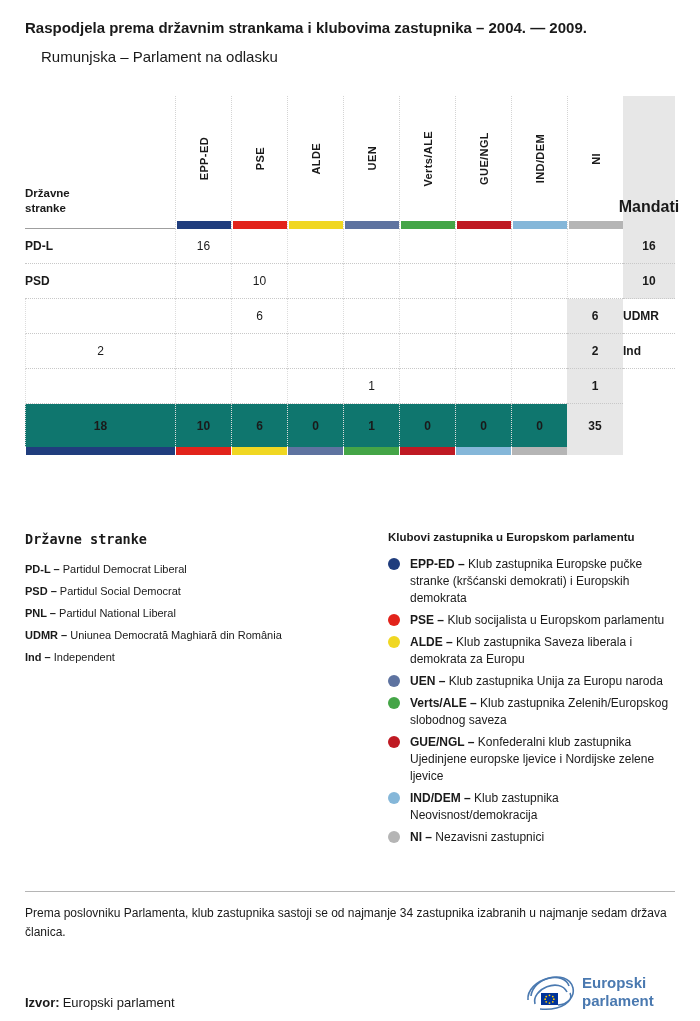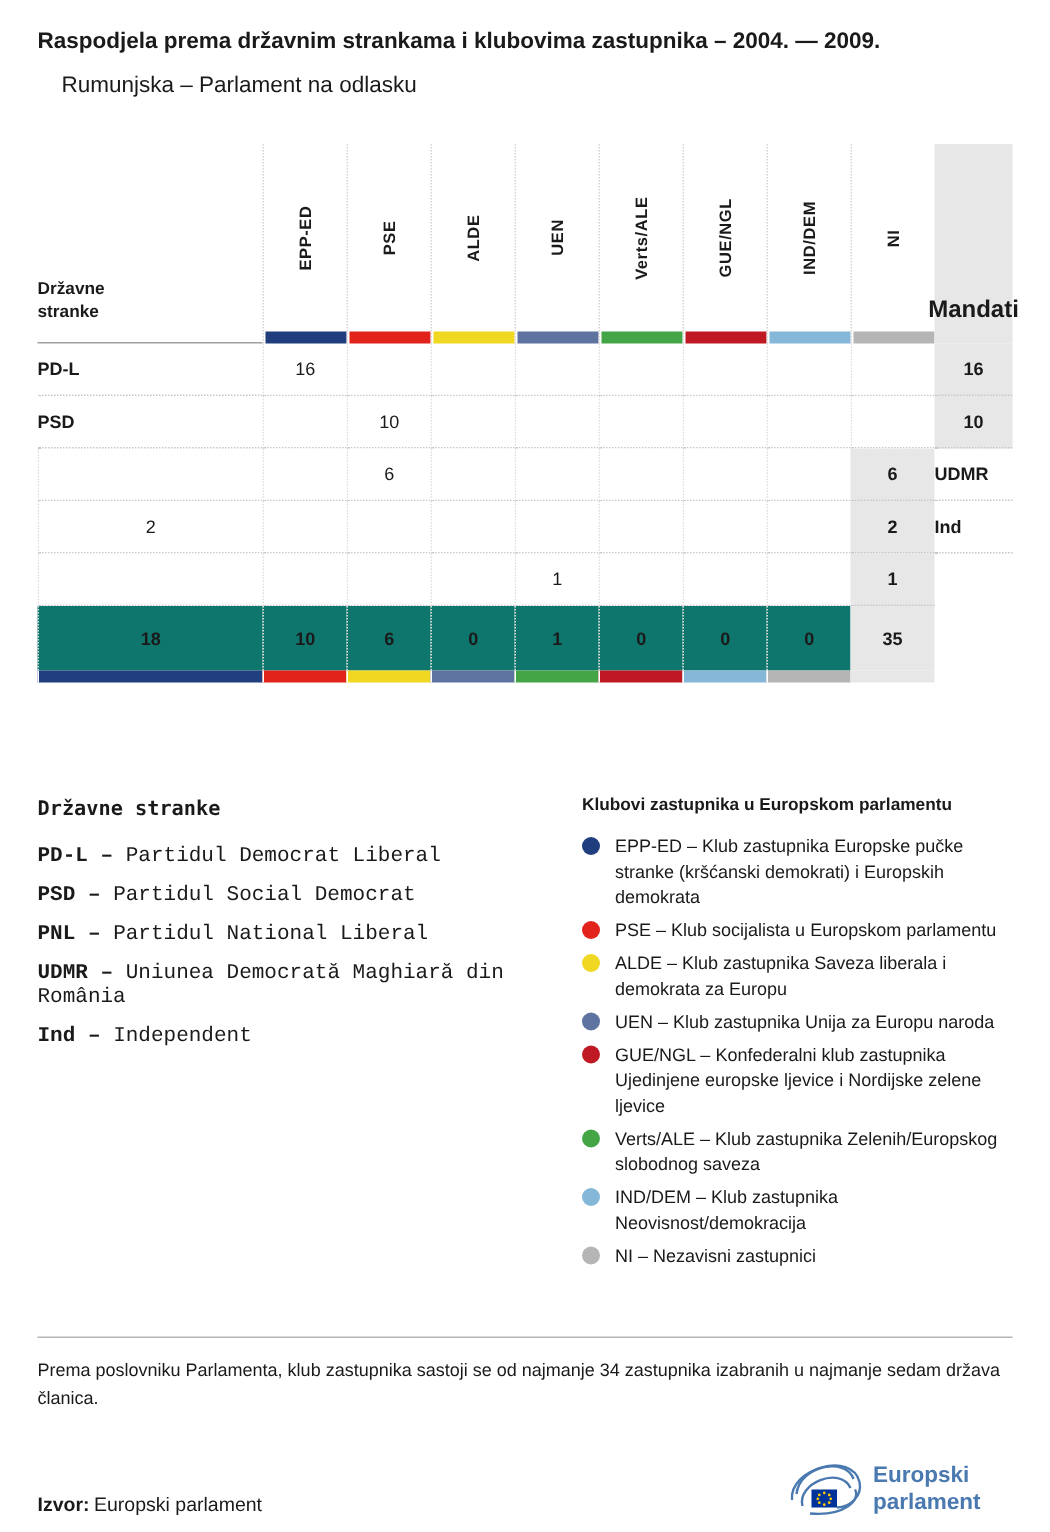--- a/index.html
+++ b/index.html
@@ -45,28 +45,28 @@
 
   .total { background:#0f766e; font-weight:700; border-left:1px dotted #dcdcdc; }
   .total-mand { font-weight:700; }
   .bbar { border-left:1px solid #fff; }
 
   
   .legends { display:flex; margin-top:76px; width:650px; }
   .legend-parties { flex:0 0 363px; }
   .lp-title { font-family:"DejaVu Sans Mono","Liberation Mono",monospace;
               font-weight:700; font-size:13.5px; margin-bottom:16px; }
-  .p-item { font-size:14px; margin-bottom:10px;font-family:Liberation Mono, monospace; }
+  .p-item { font-size:11px; margin-bottom:10px; }
   .p-item b { font-weight:700; }
 
   .legend-groups { flex:1; }
   .lg-title { font-size:11.5px; font-weight:700; margin-bottom:13px; }
   .g-item { position:relative; padding-left:22px; font-size:12px; line-height:17px; margin-bottom:5px; }
   .dot { position:absolute; left:0; top:2px; width:12px; height:12px; border-radius:50%; }
-  .g-item b { font-weight:400; }
+  .g-item b { font-weight:700; }
 
   
   .rule { border:0; border-top:1px solid #b5b5b5; margin-top:40px; width:650px; }
   .note { font-size:12px; line-height:19px; margin-top:12px; width:650px; }
   .source-row { margin-top:24px; width:650px; display:flex; justify-content:space-between; align-items:flex-end; }
   .source { font-size:13px; padding-bottom:8px; }
   .source b { font-weight:700; margin-right:3px; }
 </style>
 </head>
 <body>
@@ -197,22 +197,22 @@
           <div class="p-item"><b>Ind –</b> <span>Independent</span></div>
         </div>
     </div>
     <div class="legend-groups">
       <div class="lg-title">Klubovi zastupnika u Europskom parlamentu</div>
       <div id="group-items">
           <div class="g-item"><span class="dot" style="background: rgb(32, 61, 125);"></span><b>EPP-ED –</b> <span>Klub zastupnika Europske pučke stranke (kršćanski demokrati) i Europskih demokrata</span></div>
           <div class="g-item"><span class="dot" style="background: rgb(226, 35, 27);"></span><b>PSE –</b> <span>Klub socijalista u Europskom parlamentu</span></div>
           <div class="g-item"><span class="dot" style="background: rgb(240, 215, 34);"></span><b>ALDE –</b> <span>Klub zastupnika Saveza liberala i demokrata za Europu</span></div>
           <div class="g-item"><span class="dot" style="background: rgb(94, 115, 160);"></span><b>UEN –</b> <span>Klub zastupnika Unija za Europu naroda</span></div>
+          <div class="g-item"><span class="dot" style="background: rgb(68, 165, 71);"></span><b>Verts/ALE –</b> <span>Klub zastupnika Zelenih/Europskog slobodnog saveza</span></div>
           <div class="g-item"><span class="dot" style="background: rgb(191, 26, 35);"></span><b>GUE/NGL –</b> <span>Konfederalni klub zastupnika Ujedinjene europske ljevice i Nordijske zelene ljevice</span></div>
-          <div class="g-item"><span class="dot" style="background: rgb(68, 165, 71);"></span><b>Verts/ALE –</b> <span>Klub zastupnika Zelenih/Europskog slobodnog saveza</span></div>
           <div class="g-item"><span class="dot" style="background: rgb(133, 183, 217);"></span><b>IND/DEM –</b> <span>Klub zastupnika Neovisnost/demokracija</span></div>
           <div class="g-item"><span class="dot" style="background: rgb(181, 181, 181);"></span><b>NI –</b> <span>Nezavisni zastupnici</span></div>
         </div>
     </div>
   </div>
 
   <hr class="rule">
 
   <p class="note">Prema poslovniku Parlamenta, klub zastupnika sastoji se od najmanje 34 zastupnika izabranih u najmanje sedam država članica.</p>
 

